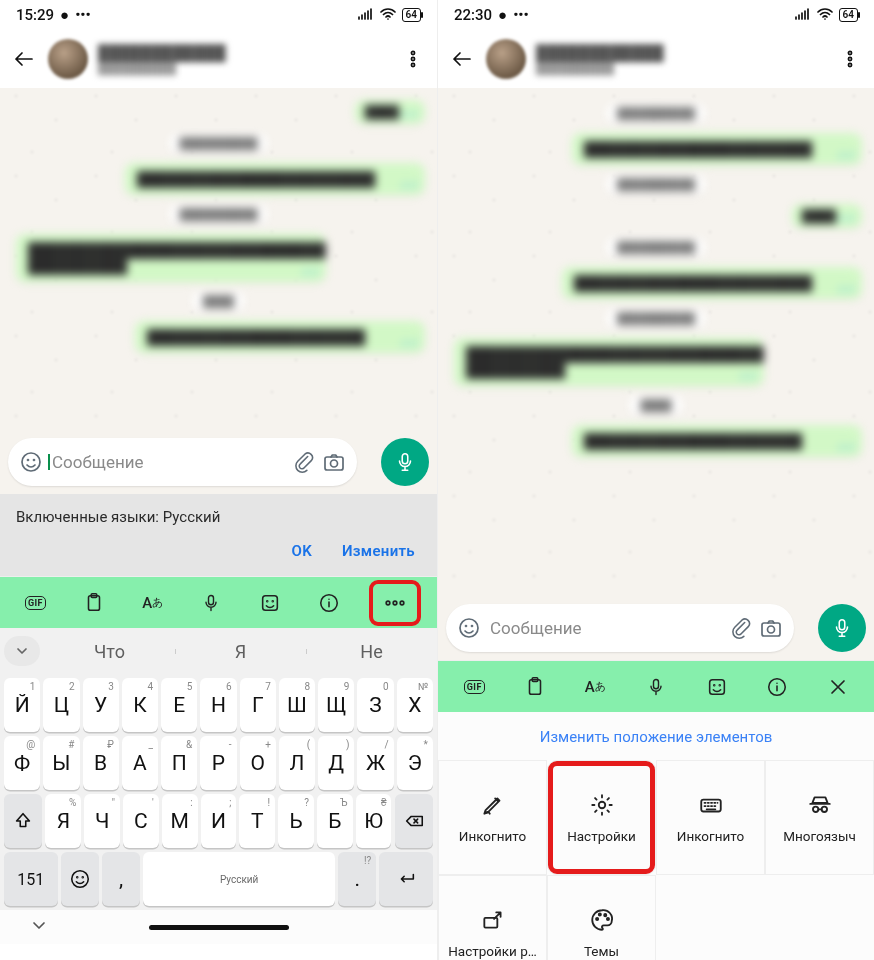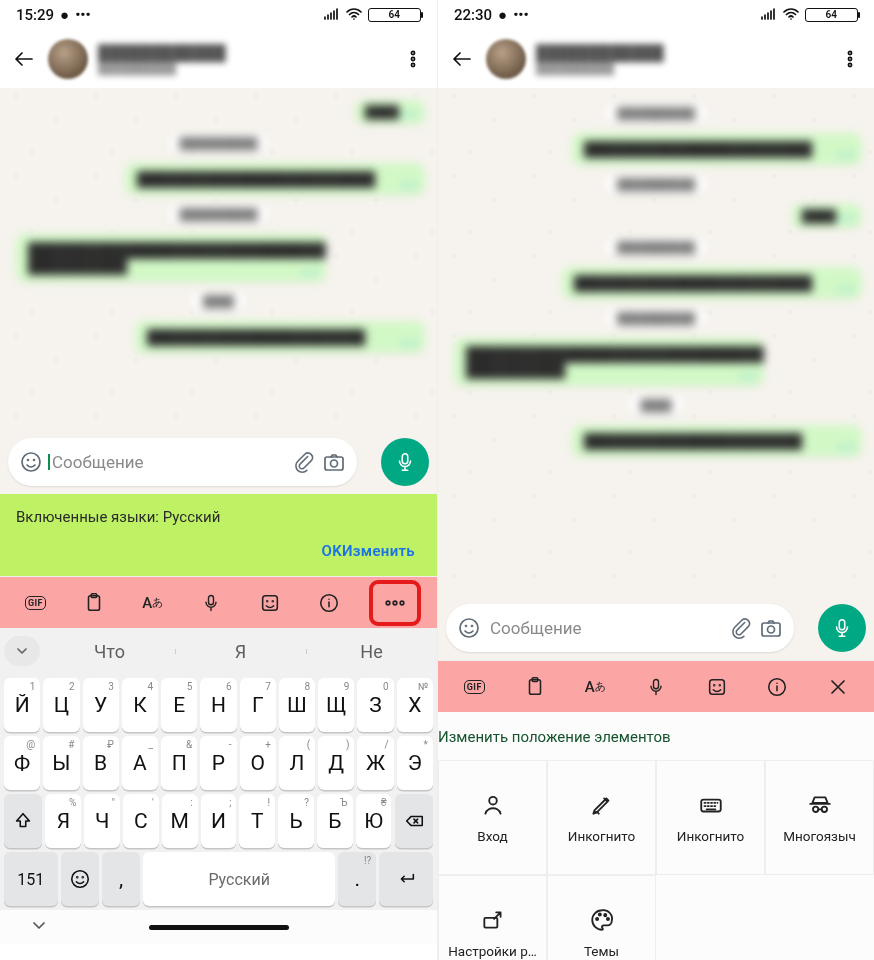--- a/index.html
+++ b/index.html
@@ -9,21 +9,21 @@
     width: 874px;
     height: 960px;
     display: flex;
   }
   .screen { width: 437px; height: 960px; position: relative; overflow: hidden; background:#fff; }
   .screen + .screen { border-left:1px solid #eee; }
 
   
   .statusbar { height: 30px; display:flex; align-items:center; justify-content:space-between; padding:0 16px; font-size:15px; font-weight:500; color:#111; }
   .statusbar .left, .statusbar .right { display:flex; align-items:center; gap:6px; }
-  .bat { border:1.2px solid #111; border-radius:3px; padding:0 20px; font-size:10px; line-height:12px; font-weight:600; position:relative; }
+  .bat { border:1.2px solid #111; border-radius:3px; padding:0 3px; font-size:10px; line-height:12px; font-weight:600; position:relative; }
   .bat::after { content:""; position:absolute; right:-3px; top:3px; width:2px; height:6px; background:#111; border-radius:1px; }
 
   
   .chathdr { height:58px; display:flex; align-items:center; padding:0 10px; gap:10px; }
   .avatar { width:40px; height:40px; border-radius:50%; background:radial-gradient(circle at 40% 35%, #b9a088, #6d5a46 70%); filter:blur(1.5px); }
   .chatinfo { flex:1; filter:blur(3px); color:#888; }
   .chatname { font-size:15px; font-weight:600; color:#555; }
   .chatsub { font-size:11px; color:#999; }
   .iconbtn { width:28px; display:flex; align-items:center; justify-content:center; color:#111; }
 
@@ -44,53 +44,53 @@
 
   
   .inputrow { position:relative; padding:8px; display:flex; align-items:center; gap:24px; background:#f6f3ee; }
   .inputbox { flex:1; background:#fff; border-radius:26px; height:48px; display:flex; align-items:center; padding:0 8px; box-shadow:0 1px 2px rgba(0,0,0,.1);}
   .inputbox .ph { flex:1; color:#8a8a8a; font-size:17px; padding-left:6px; position:relative; }
   .caret::before { content:""; position:absolute; left:2px; top:2px; bottom:2px; width:1.5px; background:#0a8f4c; }
   .micbtn { width:48px; height:48px; border-radius:50%; background:#00a884; display:flex; align-items:center; justify-content:center; color:#fff; }
   .ibicon { width:30px; height:30px; display:flex; align-items:center; justify-content:center; color:#5f6b76; }
 
   
-  .langbox { background:#bef264; padding:14px 16px 10px; }
+  .langbox { background:#e5e5e5; padding:14px 16px 10px; }
   .langtitle { font-size:15px; color:#2b2b2b; }
-  .langbtns { display:flex; justify-content:flex-end; padding:16px 6px 6px 0; }
+  .langbtns { display:flex; justify-content:flex-end; gap:30px; padding:16px 6px 6px 0; }
   .langbtn { color:#1a73e8; font-weight:600; font-size:15px; letter-spacing:.3px; }
 
   
-  .kbtool { height:52px; display:flex; align-items:center; justify-content:space-around; padding:0 6px; background:#fca5a5; border-top:1px solid #eee; }
+  .kbtool { height:52px; display:flex; align-items:center; justify-content:space-around; padding:0 6px; background:#86efac; border-top:1px solid #eee; }
   .kbt { width:38px; height:38px; display:flex; align-items:center; justify-content:center; color:#222; }
   .gif { border:1.6px solid #222; border-radius:5px; font-size:9px; font-weight:700; padding:1px 2px; letter-spacing:.4px; }
   .redbox { border:4px solid #e51b1b; border-radius:9px; }
 
   
   .suggrow { height:46px; display:flex; align-items:center; background:#f1f1f1; }
   .sback { width:36px; height:30px; display:flex; align-items:center; justify-content:center; background:#e8e8e8; border-radius:15px; margin:0 4px; color:#666; }
   .sitem { flex:1; text-align:center; color:#5f5f5f; font-size:18px; position:relative; }
   .sitem + .sitem::before { content:""; position:absolute; left:0; top:8px; bottom:8px; width:1px; background:#ccc; }
 
   
   .keyboard { background:#f1f1f1; padding:2px 2px; }
   .krow { display:flex; gap:3px; padding:2px 2px; }
   .key { flex:1; height:54px; background:#fff; border-radius:6px; box-shadow:0 1.5px 0 rgba(0,0,0,.18); display:flex; align-items:center; justify-content:center; font-size:21px; color:#111; position:relative; }
   .key .sup { position:absolute; top:3px; right:5px; font-size:10px; color:#888; }
   .key.func { background:#e4e5e7; }
-  .key.space { flex:5; font-size:16px; color:#6a6a6a; }
+  .key.space { flex:5; font-size:10px; color:#6a6a6a; }
   .key.w15 { flex:1.4; }
   .key.shift svg, .key.del svg, .key.enter svg { width:22px; height:22px; }
 
   .navbar { height:34px; display:flex; align-items:center; justify-content:center; position:relative; background:#fcfcfc;}
   .navchev { position:absolute; left:30px; color:#555; }
   .homeind { width:140px; height:5px; background:#111; border-radius:3px; }
 
   
-  .opthdr { text-align:left; font-size:15px; color:#14532d; padding:16px 0 14px; background:#fcfcfc; }
+  .opthdr { text-align:center; font-size:15px; color:#3b82f6; padding:16px 0 14px; background:#fcfcfc; }
   .optgrid { display:grid; grid-template-columns:repeat(4,1fr); grid-template-rows:repeat(2,1fr); height:230px; background:#fcfcfc; }
   .optcell { display:flex; flex-direction:column; align-items:center; justify-content:center; gap:10px; color:#222; font-size:13.5px; border:0.5px solid #eee; position:relative; }
   .optcell svg { width:26px; height:26px; }
   .optcell.hl { outline:5px solid #e51b1b; outline-offset:-6px; border-radius:10px; z-index:2; }
 
   svg { stroke:currentColor; fill:none; stroke-width:1.7; stroke-linecap:round; stroke-linejoin:round; }
 </style>
 </head>
 <body>
 
@@ -437,30 +437,30 @@
           <path d="M4 4l12 12M16 4L4 16"></path>
         </svg>
       </span>
   </div>
 
   <div class="opthdr">Изменить положение элементов</div>
 
   <div class="optgrid">
     <div class="optcell">
       <svg viewBox="0 0 24 24">
-          <circle cx="12" cy="8" r="3.5"></circle>
-          <path d="M5 20c1-4 5-5 7-5s6 1 7 5"></path>
-        </svg>
-      <span>Вход</span>
-    </div>
-    <div class="optcell">
-      <svg viewBox="0 0 24 24">
           <path d="M4 20l3-1 11-11-2-2L5 17zM14 6l2 2M4 20c2-2 4-2 5 0"></path>
         </svg>
       <span>Инкогнито</span>
+    </div>
+    <div class="optcell hl">
+      <svg viewBox="0 0 24 24">
+          <circle cx="12" cy="12" r="3"></circle>
+          <path d="M12 3v2M12 19v2M3 12h2M19 12h2M5.6 5.6l1.4 1.4M17 17l1.4 1.4M5.6 18.4L7 17M17 7l1.4-1.4"></path>
+        </svg>
+      <span>Настройки</span>
     </div>
     <div class="optcell">
       <svg viewBox="0 0 24 24">
           <rect x="3" y="7" width="18" height="11" rx="2"></rect>
           <path d="M6 10h1M9 10h1M12 10h1M15 10h1M18 10h0M6 13h1M9 13h1M12 13h1M15 13h1M8 16h8"></path>
         </svg>
       <span>Инкогнито</span>
     </div>
     <div class="optcell">
       <svg viewBox="0 0 24 24">

